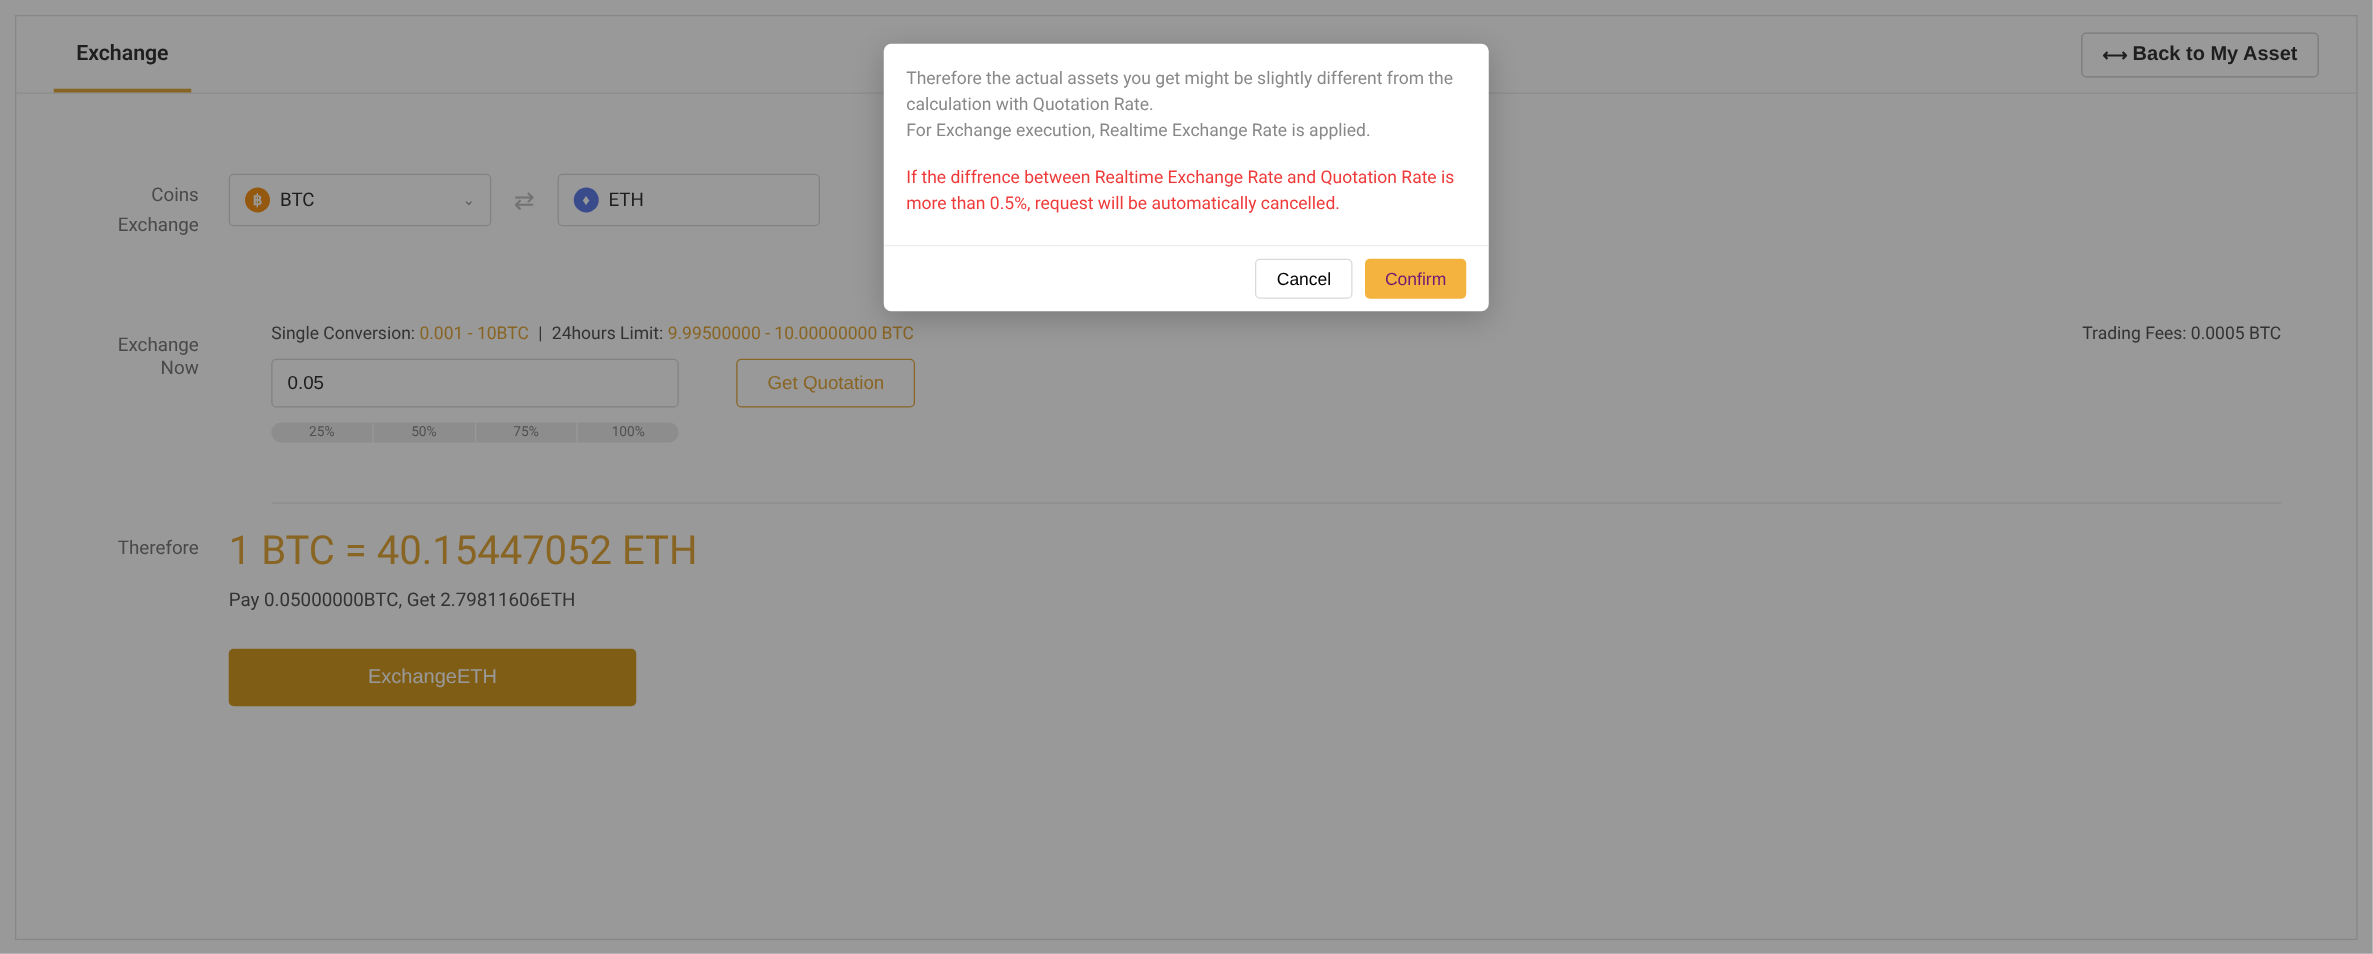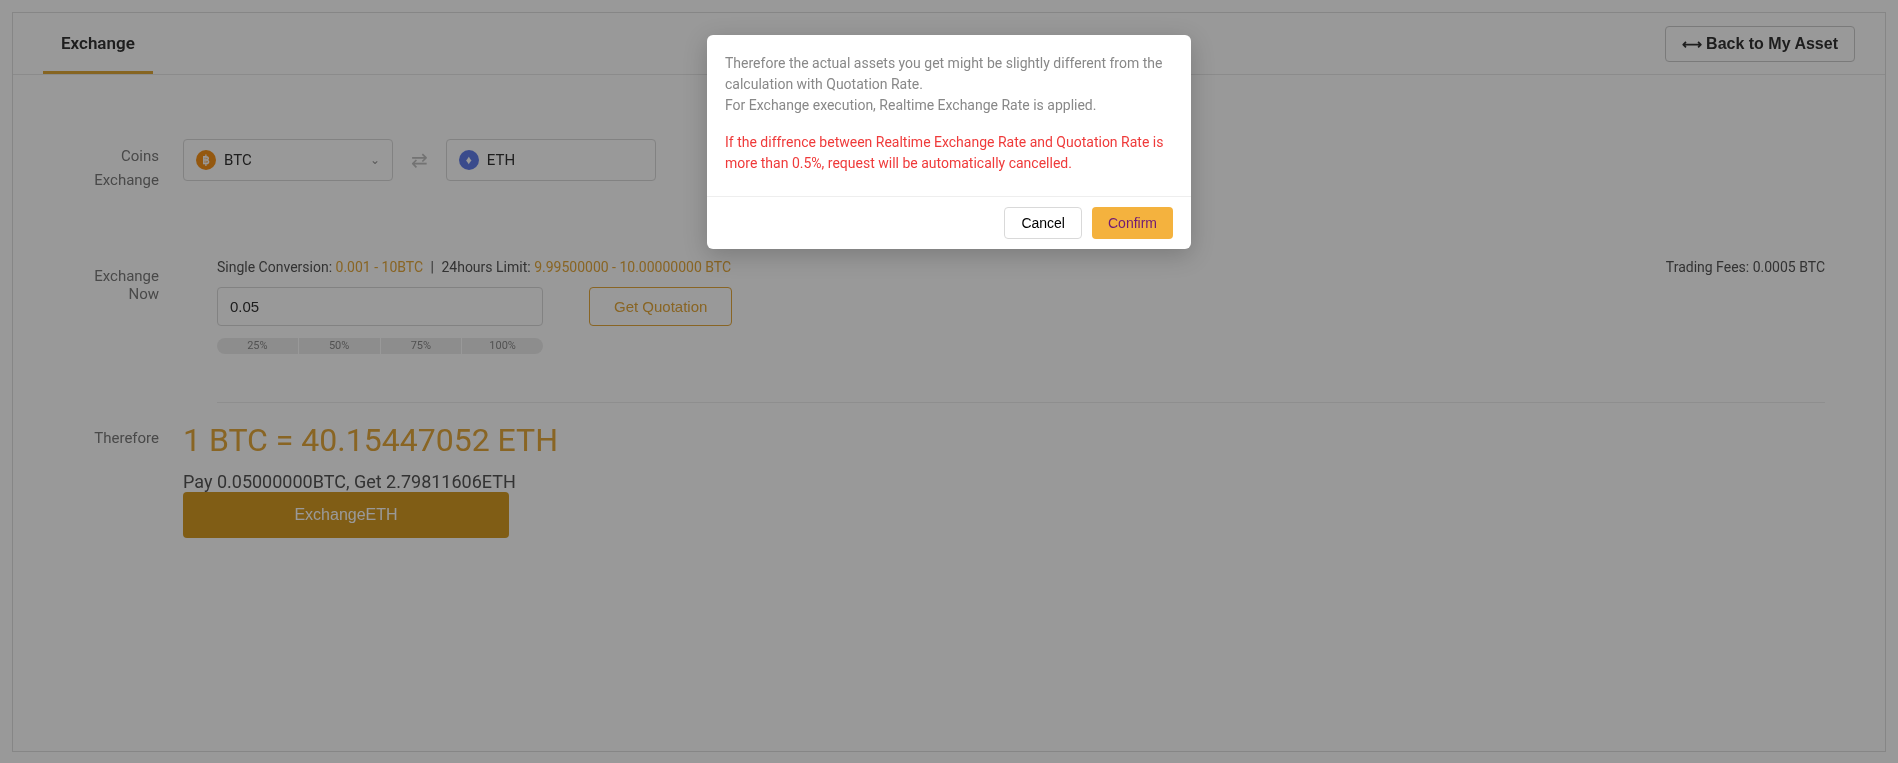--- a/index.html
+++ b/index.html
@@ -163,22 +163,23 @@
     border-top: 1px solid #ededed;
     margin: 48px 0 34px 0;
   }
   .quote-rate {
     font-size: 32px;
     color: #e4a83c;
     font-weight: 400;
     margin-bottom: 12px;
   }
   .pay-get {
-    font-size: 18px;
+    font-size: 15px;
     color: #555;
+    margin-bottom: 30px;
   }
   .exchange-btn {
     background: #d69b24;
     color: #fff;
     border: none;
     border-radius: 4px;
     width: 326px;
     padding: 14px 0;
     font-size: 16px;
     cursor: pointer;

